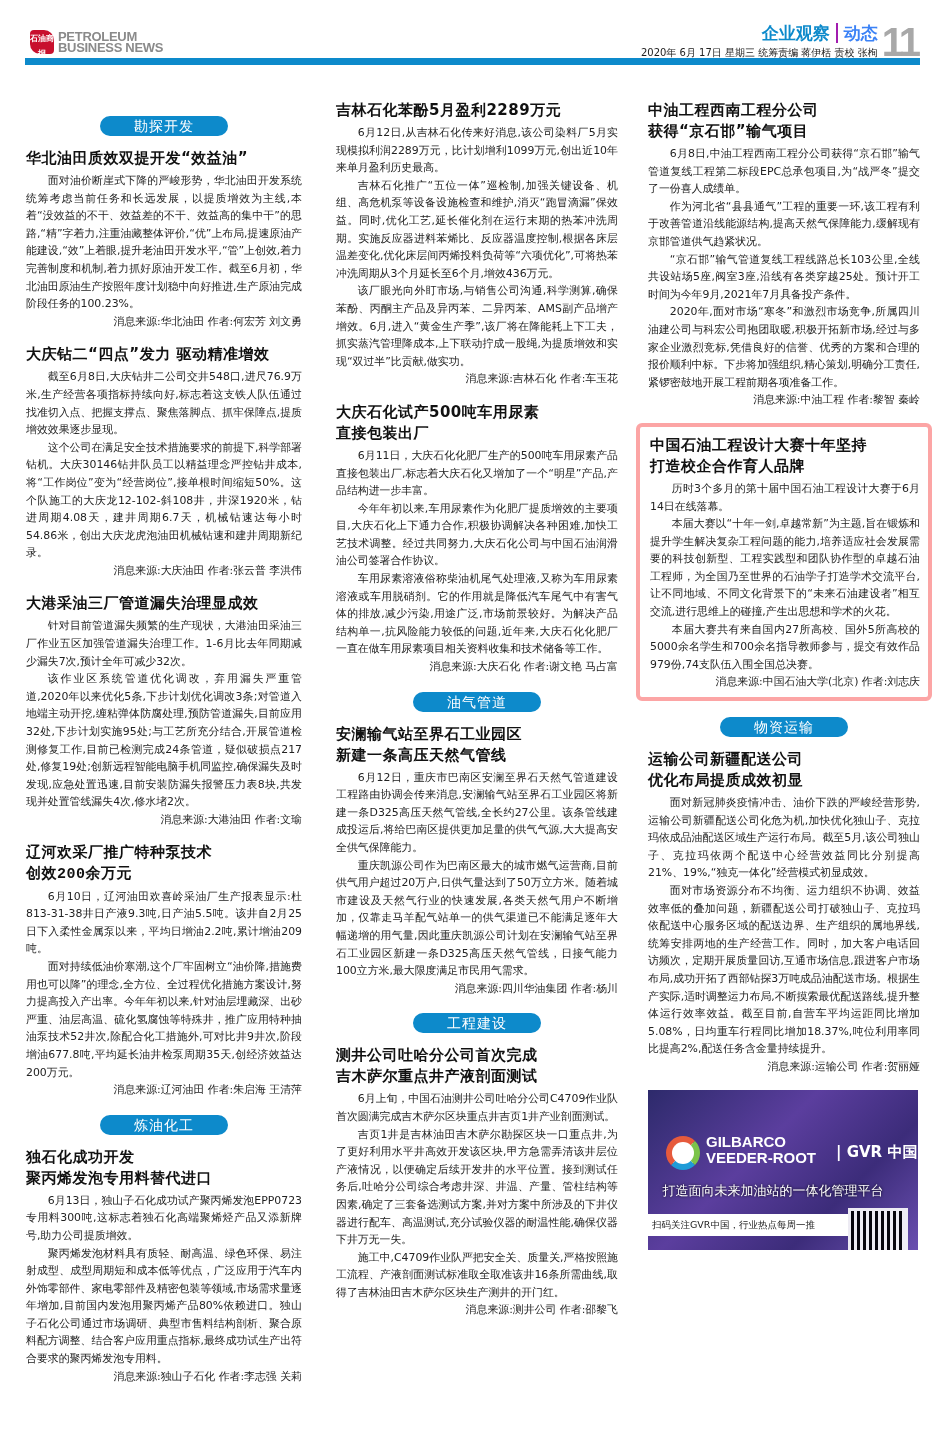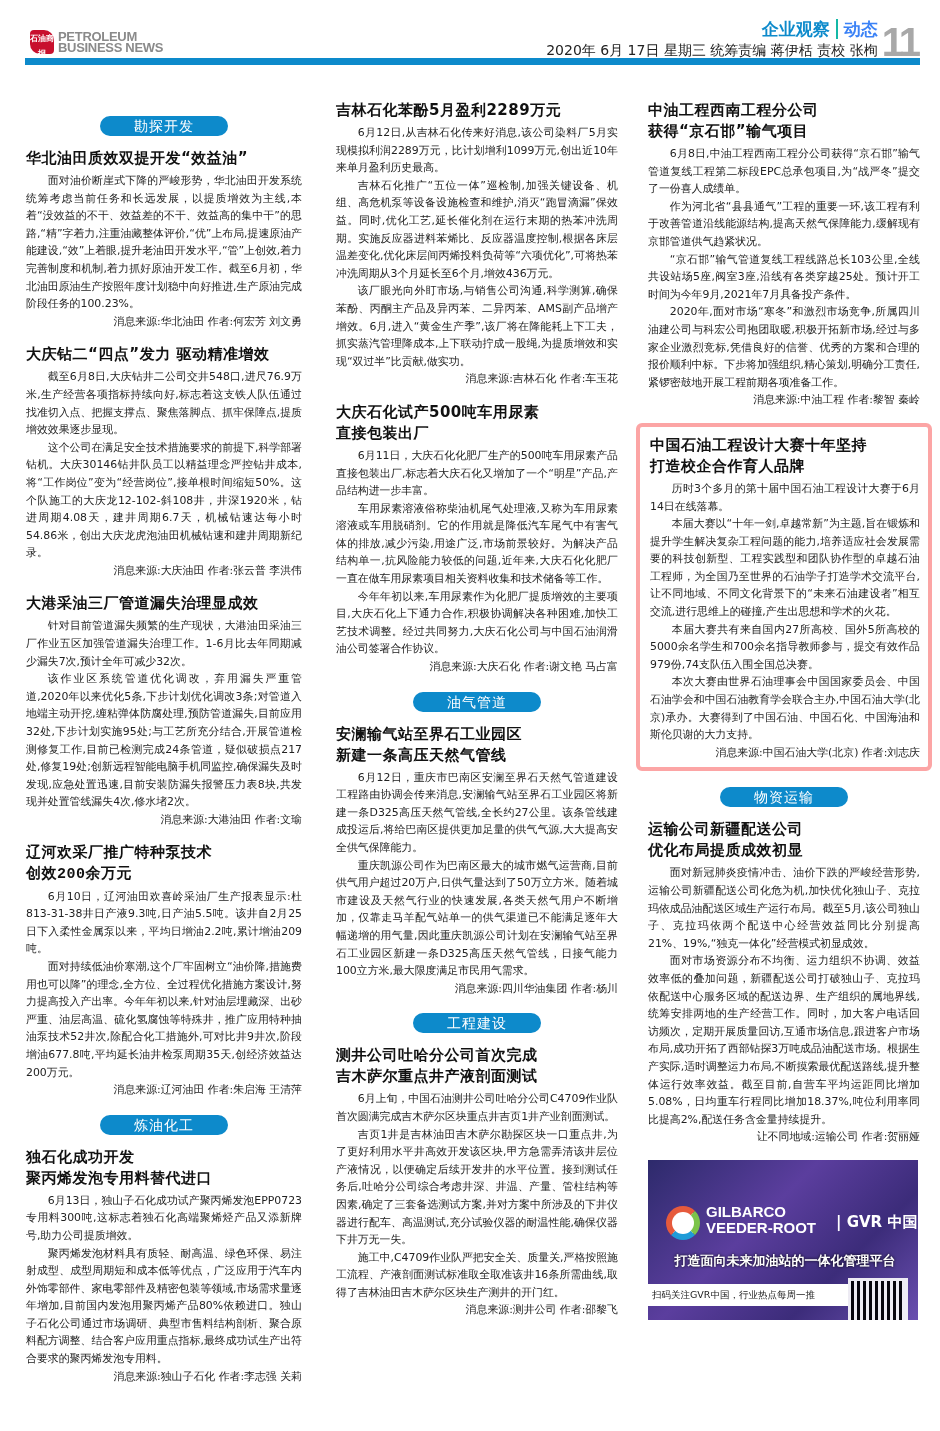--- a/index.html
+++ b/index.html
@@ -7,23 +7,23 @@
   body { font-family: "DejaVu Sans", "Liberation Sans", sans-serif; color: #1a1a1a; position: relative; }
 
   .masthead { position: absolute; left: 0; top: 0; width: 940px; height: 72px; }
   .logo { position: absolute; left: 30px; top: 30px; display: flex; align-items: center; }
   .logo-mark { width: 24px; height: 24px; background: #c8102e; border-radius: 4px 10px 4px 10px; color: #fff; font-size: 8px; line-height: 15px; text-align: center; padding-top: 1px; font-weight: bold; }
   .logo-text { margin-left: 4px; font-family: "Liberation Sans", sans-serif; font-size: 13px; line-height: 11px; color: #8a8a8a; letter-spacing: -0.3px; font-weight: bold; }
   .top-bar { position: absolute; left: 25px; top: 58px; width: 895px; height: 7px; background: #0d8acb; }
   .mh-right { position: absolute; right: 22px; top: 20px; height: 40px; display: flex; align-items: flex-end; }
   .mh-right .info { display: flex; flex-direction: column; align-items: flex-end; margin-right: 4px; }
   .mh-titles { display: flex; align-items: center; }
-  .mh-section { color: #0d8acb; font-size: 17px; font-weight: bold; padding-right: 6px; border-right: 2px solid #14b8a6; line-height: 20px; }
+  .mh-section { color: #0d8acb; font-size: 17px; font-weight: bold; padding-right: 6px; border-right: 2px solid #a21caf; line-height: 20px; }
   .mh-sub { color: #3b82f6; font-size: 17px; font-weight: bold; padding-left: 6px; line-height: 20px; }
-  .mh-date { font-size: 14px; color: #222; margin-top: 3px; white-space: nowrap; }
+  .mh-date { font-size: 10px; color: #222; margin-top: 3px; white-space: nowrap; }
   .page-num { font-size: 40px; font-weight: bold; color: #a8a8a8; line-height: 36px; letter-spacing: -3px; font-family: "Liberation Sans", sans-serif; }
 
   .col { position: absolute; top: 100px; }
   .col1 { left: 26px; width: 276px; }
   .col2 { left: 336px; width: 282px; }
   .col3 { left: 648px; width: 272px; }
 
   .pill-wrap { text-align: center; margin: 16px 0 12px; }
   .pill { display: inline-block; background: #0d8acb; color: #fff; font-size: 14px; padding: 1px 34px; border-radius: 10px; letter-spacing: 1px; line-height: 18px; }
 
@@ -31,21 +31,21 @@
   .headline { font-size: 15px; font-weight: bold; line-height: 21px; color: #111; margin-bottom: 3px; letter-spacing: 0.5px; }
   .para { font-size: 10.9px; line-height: 17.6px; text-indent: 2em; text-align: justify; color: #222; }
   .source { font-size: 10.9px; line-height: 17.6px; text-align: right; color: #222; }
 
   .highlight { border: 4px solid #fca5a5; border-radius: 6px; padding: 8px 8px 6px 10px; margin: 0 -12px 14px -12px; }
 
   .ad { margin-top: 14px; width: 270px; height: 160px; position: relative; background: linear-gradient(135deg, #2d2a6b 0%, #5b3e9e 40%, #3c2c7a 70%, #6a4fb0 100%); overflow: hidden; }
   .ad-logo { position: absolute; left: 18px; top: 46px; width: 34px; height: 34px; border-radius: 50%; border: 6px solid #e65a3c; border-right-color: #7cc44a; border-bottom-color: #1f9bd7; background: #fff; }
   .ad-brand { position: absolute; left: 58px; top: 44px; color: #fff; font-family: "Liberation Sans", sans-serif; font-size: 15px; line-height: 16px; font-weight: bold; }
   .ad-gvr { position: absolute; left: 188px; top: 53px; color: #fff; font-size: 15px; font-weight: bold; }
-  .ad-slogan { position: absolute; left: 12px; top: 92px; width: 250px; color: #fff; font-size: 13px; font-weight: bold; text-align: center; text-shadow: 0 0 3px #000; }
+  .ad-slogan { position: absolute; left: 0; top: 92px; width: 250px; color: #fff; font-size: 13px; font-weight: normal; text-align: center; text-shadow: 0 0 3px #000; }
   .ad-qr { position: absolute; right: 10px; top: 118px; width: 60px; height: 62px; background: repeating-linear-gradient(90deg, #000 0 3px, #fff 3px 6px), #fff; border: 3px solid #fff; opacity: 0.9; }
   .ad-footer { position: absolute; left: 0; bottom: 14px; width: 200px; height: 22px; background: #fff; color: #222; font-size: 9.5px; line-height: 22px; padding-left: 4px; white-space: nowrap; }
 </style>
 </head>
 <body>
 
 <div class="masthead">
   <div class="logo">
     <div class="logo-mark"><span>石油商报</span></div>
     <div class="logo-text">
@@ -106,22 +106,22 @@
       <div class="headline" style="white-space: pre-line;">吉林石化苯酚5月盈利2289万元</div>
       <p class="para">6月12日,从吉林石化传来好消息,该公司染料厂5月实现模拟利润2289万元，比计划增利1099万元,创出近10年来单月盈利历史最高。</p>
       <p class="para">吉林石化推广“五位一体”巡检制,加强关键设备、机组、高危机泵等设备设施检查和维护,消灭“跑冒滴漏”保效益。同时,优化工艺,延长催化剂在运行末期的热苯冲洗周期。实施反应器进料苯烯比、反应器温度控制,根据各床层温差变化,优化床层间丙烯投料负荷等“六项优化”,可将热苯冲洗周期从3个月延长至6个月,增效436万元。</p>
       <p class="para">该厂眼光向外盯市场,与销售公司沟通,科学测算,确保苯酚、丙酮主产品及异丙苯、二异丙苯、AMS副产品增产增效。6月,进入“黄金生产季”,该厂将在降能耗上下工夫，抓实蒸汽管理降成本,上下联动拧成一股绳,为提质增效和实现“双过半”比贡献,做实功。</p>
       <div class="source">消息来源:吉林石化   作者:车玉花</div>
     </div>
     <div class="article">
       <div class="headline" style="white-space: pre-line;">大庆石化试产500吨车用尿素
 直接包装出厂</div>
       <p class="para">6月11日，大庆石化化肥厂生产的500吨车用尿素产品直接包装出厂,标志着大庆石化又增加了一个“明星”产品,产品结构进一步丰富。</p>
+      <p class="para">今年年初以来,车用尿素作为化肥厂提质增效的主要项目,大庆石化上下通力合作,积极协调解决各种困难,加快工艺技术调整。经过共同努力,大庆石化公司与中国石油润滑油公司签署合作协议。</p>
       <p class="para">车用尿素溶液俗称柴油机尾气处理液,又称为车用尿素溶液或车用脱硝剂。它的作用就是降低汽车尾气中有害气体的排放,减少污染,用途广泛,市场前景较好。为解决产品结构单一,抗风险能力较低的问题,近年来,大庆石化化肥厂一直在做车用尿素项目相关资料收集和技术储备等工作。</p>
-      <p class="para">今年年初以来,车用尿素作为化肥厂提质增效的主要项目,大庆石化上下通力合作,积极协调解决各种困难,加快工艺技术调整。经过共同努力,大庆石化公司与中国石油润滑油公司签署合作协议。</p>
       <div class="source">消息来源:大庆石化   作者:谢文艳 马占富</div>
     </div>
     <div class="pill-wrap"><span class="pill">油气管道</span></div>
     <div class="article">
       <div class="headline" style="white-space: pre-line;">安澜输气站至界石工业园区
 新建一条高压天然气管线</div>
       <p class="para">6月12日，重庆市巴南区安澜至界石天然气管道建设工程路由协调会传来消息,安澜输气站至界石工业园区将新建一条D325高压天然气管线,全长约27公里。该条管线建成投运后,将给巴南区提供更加足量的供气气源,大大提高安全供气保障能力。</p>
       <p class="para">重庆凯源公司作为巴南区最大的城市燃气运营商,目前供气用户超过20万户,日供气量达到了50万立方米。随着城市建设及天然气行业的快速发展,各类天然气用户不断增加，仅靠走马羊配气站单一的供气渠道已不能满足逐年大幅递增的用气量,因此重庆凯源公司计划在安澜输气站至界石工业园区新建一条D325高压天然气管线，日接气能力100立方米,最大限度满足市民用气需求。</p>
       <div class="source">消息来源:四川华油集团   作者:杨川</div>
     </div>
@@ -145,30 +145,29 @@
         <p class="para">“京石邯”输气管道复线工程线路总长103公里,全线共设站场5座,阀室3座,沿线有各类穿越25处。预计开工时间为今年9月,2021年7月具备投产条件。</p>
         <p class="para">2020年,面对市场“寒冬”和激烈市场竞争,所属四川油建公司与科宏公司抱团取暖,积极开拓新市场,经过与多家企业激烈竞标,凭借良好的信誉、优秀的方案和合理的报价顺利中标。下步将加强组织,精心策划,明确分工责任,紧锣密鼓地开展工程前期各项准备工作。</p>
         <div class="source">消息来源:中油工程   作者:黎智 秦岭</div>
       </div>
       <div class="article highlight">
         <div class="headline" style="white-space: pre-line;">中国石油工程设计大赛十年坚持
 打造校企合作育人品牌</div>
         <p class="para">历时3个多月的第十届中国石油工程设计大赛于6月14日在线落幕。</p>
         <p class="para">本届大赛以“十年一剑,卓越常新”为主题,旨在锻炼和提升学生解决复杂工程问题的能力,培养适应社会发展需要的科技创新型、工程实践型和团队协作型的卓越石油工程师，为全国乃至世界的石油学子打造学术交流平台,让不同地域、不同文化背景下的“未来石油建设者”相互交流,进行思维上的碰撞,产生出思想和学术的火花。</p>
         <p class="para">本届大赛共有来自国内27所高校、国外5所高校的5000余名学生和700余名指导教师参与，提交有效作品979份,74支队伍入围全国总决赛。</p>
-        <p class="para">本次大赛由世界石油理事会中国国家委员会、中国石油学会和中国石油教育学会联合主办,中国石油大学(北京)承办。大赛得到了中国石油、中国石化、中国海油和斯伦贝谢的大力支持。</p>
         <div class="source">消息来源:中国石油大学(北京)   作者:刘志庆</div>
       </div>
       <div class="pill-wrap"><span class="pill">物资运输</span></div>
       <div class="article">
         <div class="headline" style="white-space: pre-line;">运输公司新疆配送公司
 优化布局提质成效初显</div>
         <p class="para">面对新冠肺炎疫情冲击、油价下跌的严峻经营形势,运输公司新疆配送公司化危为机,加快优化独山子、克拉玛依成品油配送区域生产运行布局。截至5月,该公司独山子、克拉玛依两个配送中心经营效益同比分别提高21%、19%,“独克一体化”经营模式初显成效。</p>
         <p class="para">面对市场资源分布不均衡、运力组织不协调、效益效率低的叠加问题，新疆配送公司打破独山子、克拉玛依配送中心服务区域的配送边界、生产组织的属地界线,统筹安排两地的生产经营工作。同时，加大客户电话回访频次，定期开展质量回访,互通市场信息,跟进客户市场布局,成功开拓了西部钻探3万吨成品油配送市场。根据生产实际,适时调整运力布局,不断摸索最优配送路线,提升整体运行效率效益。截至目前,自营车平均运距同比增加5.08%，日均重车行程同比增加18.37%,吨位利用率同比提高2%,配送任务含金量持续提升。</p>
-        <div class="source">让不同地域:运输公司   作者:贺丽娅</div>
+        <div class="source">消息来源:运输公司   作者:贺丽娅</div>
       </div>
     </div>
   <div class="ad">
     <div class="ad-logo"></div>
     <div class="ad-brand">
       <div>GILBARCO</div>
       <div>VEEDER-ROOT</div>
     </div>
     <div class="ad-gvr">| GVR 中国</div>
     <div class="ad-slogan">打造面向未来加油站的一体化管理平台</div>

